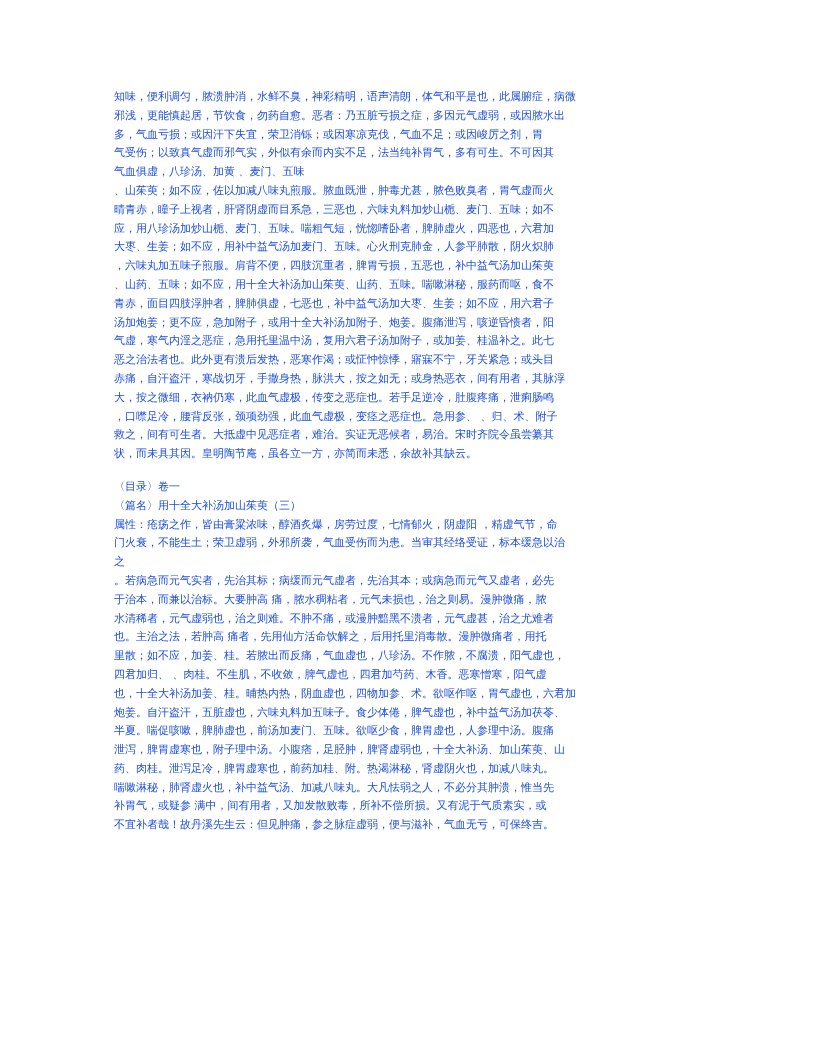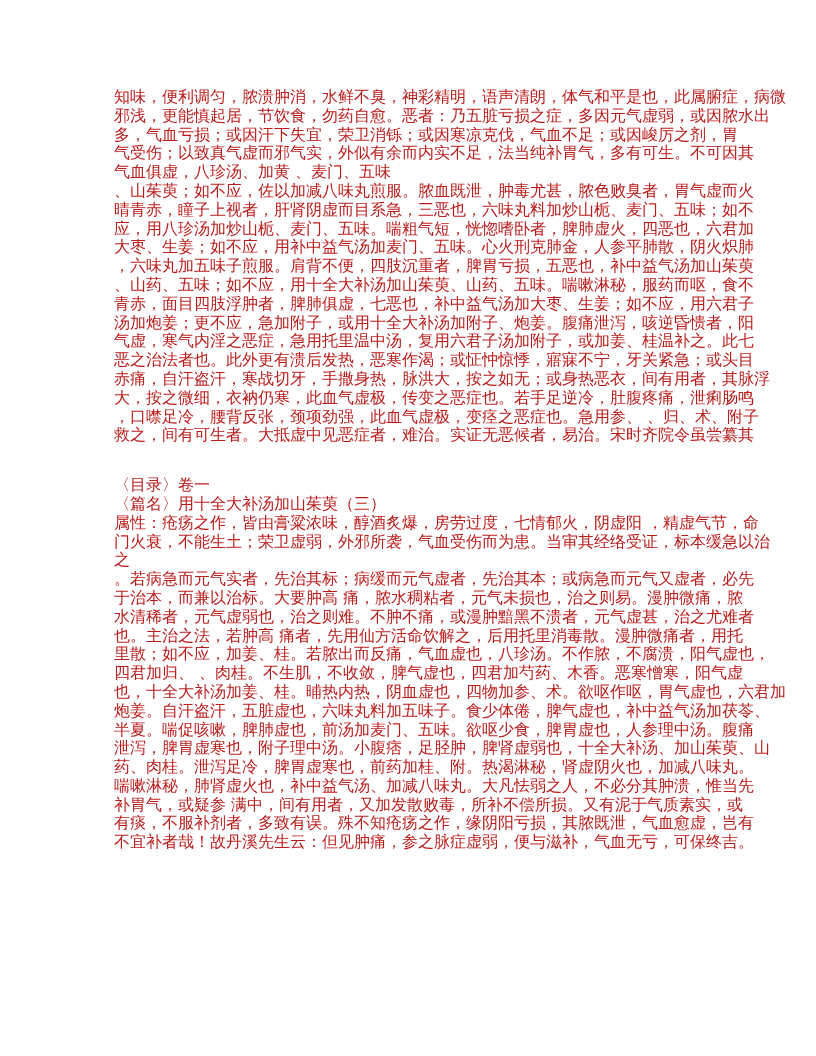--- a/index.html
+++ b/index.html
@@ -12,33 +12,33 @@
     width: 816px;
     height: 1056px;
     background: #ffffff;
     overflow: hidden;
   }
   .textcol {
     position: absolute;
     left: 114px;
     top: 88px;
     width: 592px;
-    color: #b91c1c;
+    color: #1d4ed8;
     font-family: "DejaVu Serif", "Liberation Serif", serif;
-    font-size: 16px;
+    font-size: 11px;
     line-height: 18.8px;
     text-align: left;
   }
   .line {
     white-space: pre;
     height: 18.8px;
     overflow: visible;
   }
   .section2 {
-    margin-top: 31px;
+    margin-top: 14px;
   }
 </style>
 </head>
 <body>
 
 <div class="page">
   <div class="textcol">
 
     <div class="section section1" id="section1-lines">
         <div class="line">知味，便利调匀，脓溃肿消，水鲜不臭，神彩精明，语声清朗，体气和平是也，此属腑症，病微</div>
@@ -53,20 +53,21 @@
         <div class="line">，六味丸加五味子煎服。肩背不便，四肢沉重者，脾胃亏损，五恶也，补中益气汤加山茱萸</div>
         <div class="line">、山药、五味；如不应，用十全大补汤加山茱萸、山药、五味。喘嗽淋秘，服药而呕，食不</div>
         <div class="line">青赤，面目四肢浮肿者，脾肺俱虚，七恶也，补中益气汤加大枣、生姜；如不应，用六君子</div>
         <div class="line">汤加炮姜；更不应，急加附子，或用十全大补汤加附子、炮姜。腹痛泄泻，咳逆昏愦者，阳</div>
         <div class="line">气虚，寒气内淫之恶症，急用托里温中汤，复用六君子汤加附子，或加姜、桂温补之。此七</div>
         <div class="line">恶之治法者也。此外更有溃后发热，恶寒作渴；或怔忡惊悸，寤寐不宁，牙关紧急；或头目</div>
         <div class="line">赤痛，自汗盗汗，寒战切牙，手撒身热，脉洪大，按之如无；或身热恶衣，间有用者，其脉浮</div>
         <div class="line">大，按之微细，衣衲仍寒，此血气虚极，传变之恶症也。若手足逆冷，肚腹疼痛，泄痢肠鸣</div>
         <div class="line">，口噤足冷，腰背反张，颈项劲强，此血气虚极，变痉之恶症也。急用参、 、归、术、附子</div>
         <div class="line">救之，间有可生者。大抵虚中见恶症者，难治。实证无恶候者，易治。宋时齐院令虽尝纂其</div>
+        <div class="line">状，而未具其因。皇明陶节庵，虽各立一方，亦简而未悉，余故补其缺云。</div>
       </div>
 
     <div class="section section2">
       <div class="line">〈目录〉卷一</div>
       <div class="line">〈篇名〉用十全大补汤加山茱萸（三）</div>
       <div id="section2-lines">
           <div class="line">属性：疮疡之作，皆由膏粱浓味，醇酒炙爆，房劳过度，七情郁火，阴虚阳 ，精虚气节，命</div>
           <div class="line">门火衰，不能生土；荣卫虚弱，外邪所袭，气血受伤而为患。当审其经络受证，标本缓急以治</div>
           <div class="line">之</div>
           <div class="line">。若病急而元气实者，先治其标；病缓而元气虚者，先治其本；或病急而元气又虚者，必先</div>
@@ -75,19 +76,18 @@
           <div class="line">也。主治之法，若肿高 痛者，先用仙方活命饮解之，后用托里消毒散。漫肿微痛者，用托</div>
           <div class="line">里散；如不应，加姜、桂。若脓出而反痛，气血虚也，八珍汤。不作脓，不腐溃，阳气虚也，</div>
           <div class="line">四君加归、 、肉桂。不生肌，不收敛，脾气虚也，四君加芍药、木香。恶寒憎寒，阳气虚</div>
           <div class="line">也，十全大补汤加姜、桂。晡热内热，阴血虚也，四物加参、术。欲呕作呕，胃气虚也，六君加</div>
           <div class="line">炮姜。自汗盗汗，五脏虚也，六味丸料加五味子。食少体倦，脾气虚也，补中益气汤加茯苓、</div>
           <div class="line">半夏。喘促咳嗽，脾肺虚也，前汤加麦门、五味。欲呕少食，脾胃虚也，人参理中汤。腹痛</div>
           <div class="line">泄泻，脾胃虚寒也，附子理中汤。小腹痞，足胫肿，脾肾虚弱也，十全大补汤、加山茱萸、山</div>
           <div class="line">药、肉桂。泄泻足冷，脾胃虚寒也，前药加桂、附。热渴淋秘，肾虚阴火也，加减八味丸。</div>
           <div class="line">喘嗽淋秘，肺肾虚火也，补中益气汤、加减八味丸。大凡怯弱之人，不必分其肿溃，惟当先</div>
           <div class="line">补胃气，或疑参 满中，间有用者，又加发散败毒，所补不偿所损。又有泥于气质素实，或</div>
-          <div class="line">有痰，不服补剂者，多致有误。殊不知疮疡之作，缘阴阳亏损，其脓既泄，气血愈虚，岂有</div>
           <div class="line">不宜补者哉！故丹溪先生云：但见肿痛，参之脉症虚弱，便与滋补，气血无亏，可保终吉。</div>
         </div>
     </div>
 
   </div>
 </div>
 
 </body></html>

